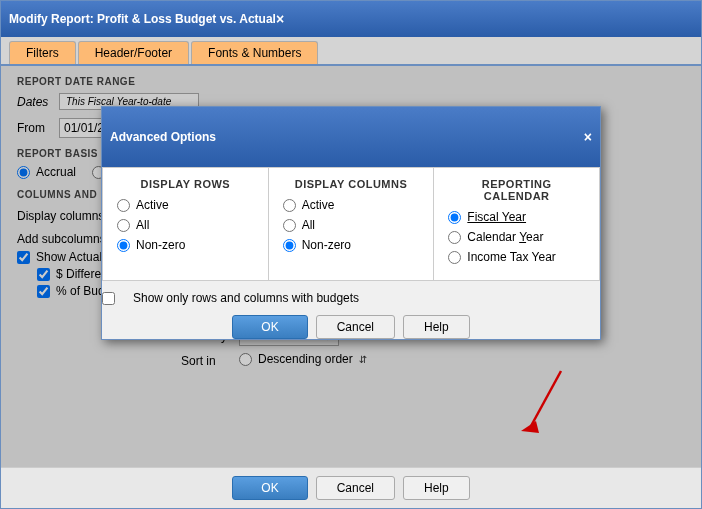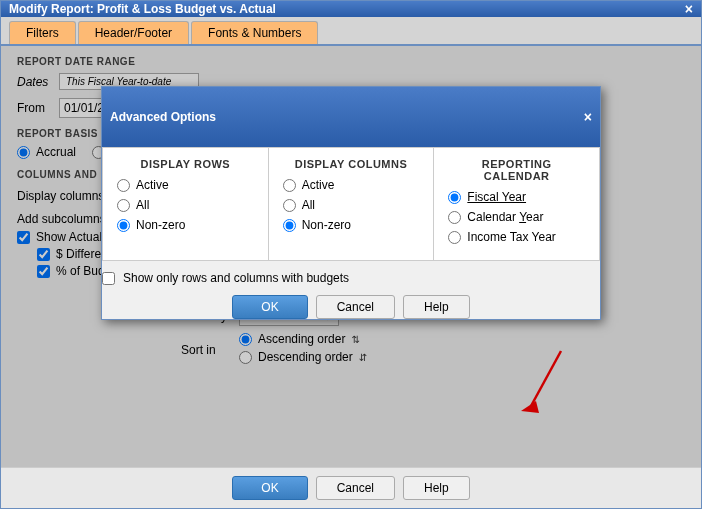--- a/index.html
+++ b/index.html
@@ -14,24 +14,24 @@
       flex-direction: column;
       box-shadow: 2px 2px 8px rgba(0,0,0,0.4);
     }
 
     .title-bar {
       background: linear-gradient(to bottom, #4a7cc7, #2a5ca8);
       color: white;
       padding: 5px 8px;
       display: flex;
       align-items: center;
-      justify-content: space-between;
+      justify-content: flex-start;
       font-size: 12px;
       font-weight: bold;
-      height: 16px;
+      height: 36px;
     }
 
     .title-bar-close {
       color: white;
       font-weight: bold;
       cursor: pointer;
       font-size: 14px;
       line-height: 1;
     }
 
@@ -318,21 +318,21 @@
       display: flex;
       align-items: center;
       gap: 6px;
       margin-bottom: 6px;
       font-size: 12px;
     }
 
     .dialog-checkbox-row {
       display: flex;
       align-items: center;
-      gap: 8px;
+      gap: 18px;
       margin-bottom: 10px;
       font-size: 12px;
     }
 
     .dialog-buttons {
       display: flex;
       justify-content: center;
       gap: 8px;
     }
 
@@ -432,25 +432,20 @@
         <span class="sort-label">Fonts by</span>
         <div class="sort-select">
           <span>Default</span>
           <span>▼</span>
         </div>
       </div>
       <div class="sort-row">
         <span class="sort-label">Sort in</span>
         <div>
           <div class="sort-radio-group">
-            <input type="radio" name="sort_dir" checked="" style="">
-            <label>Ascending order</label>
-            <span class="sort-icon">⇅</span>
-          </div>
-          <div class="sort-radio-group">
             <input type="radio" name="sort_dir" style="">
             <label>Descending order</label>
             <span class="sort-icon">⇵</span>
           </div>
         </div>
       </div>
     </div>
 
     <div class="red-arrow">
       <svg width="60" height="80" viewBox="0 0 60 80">

